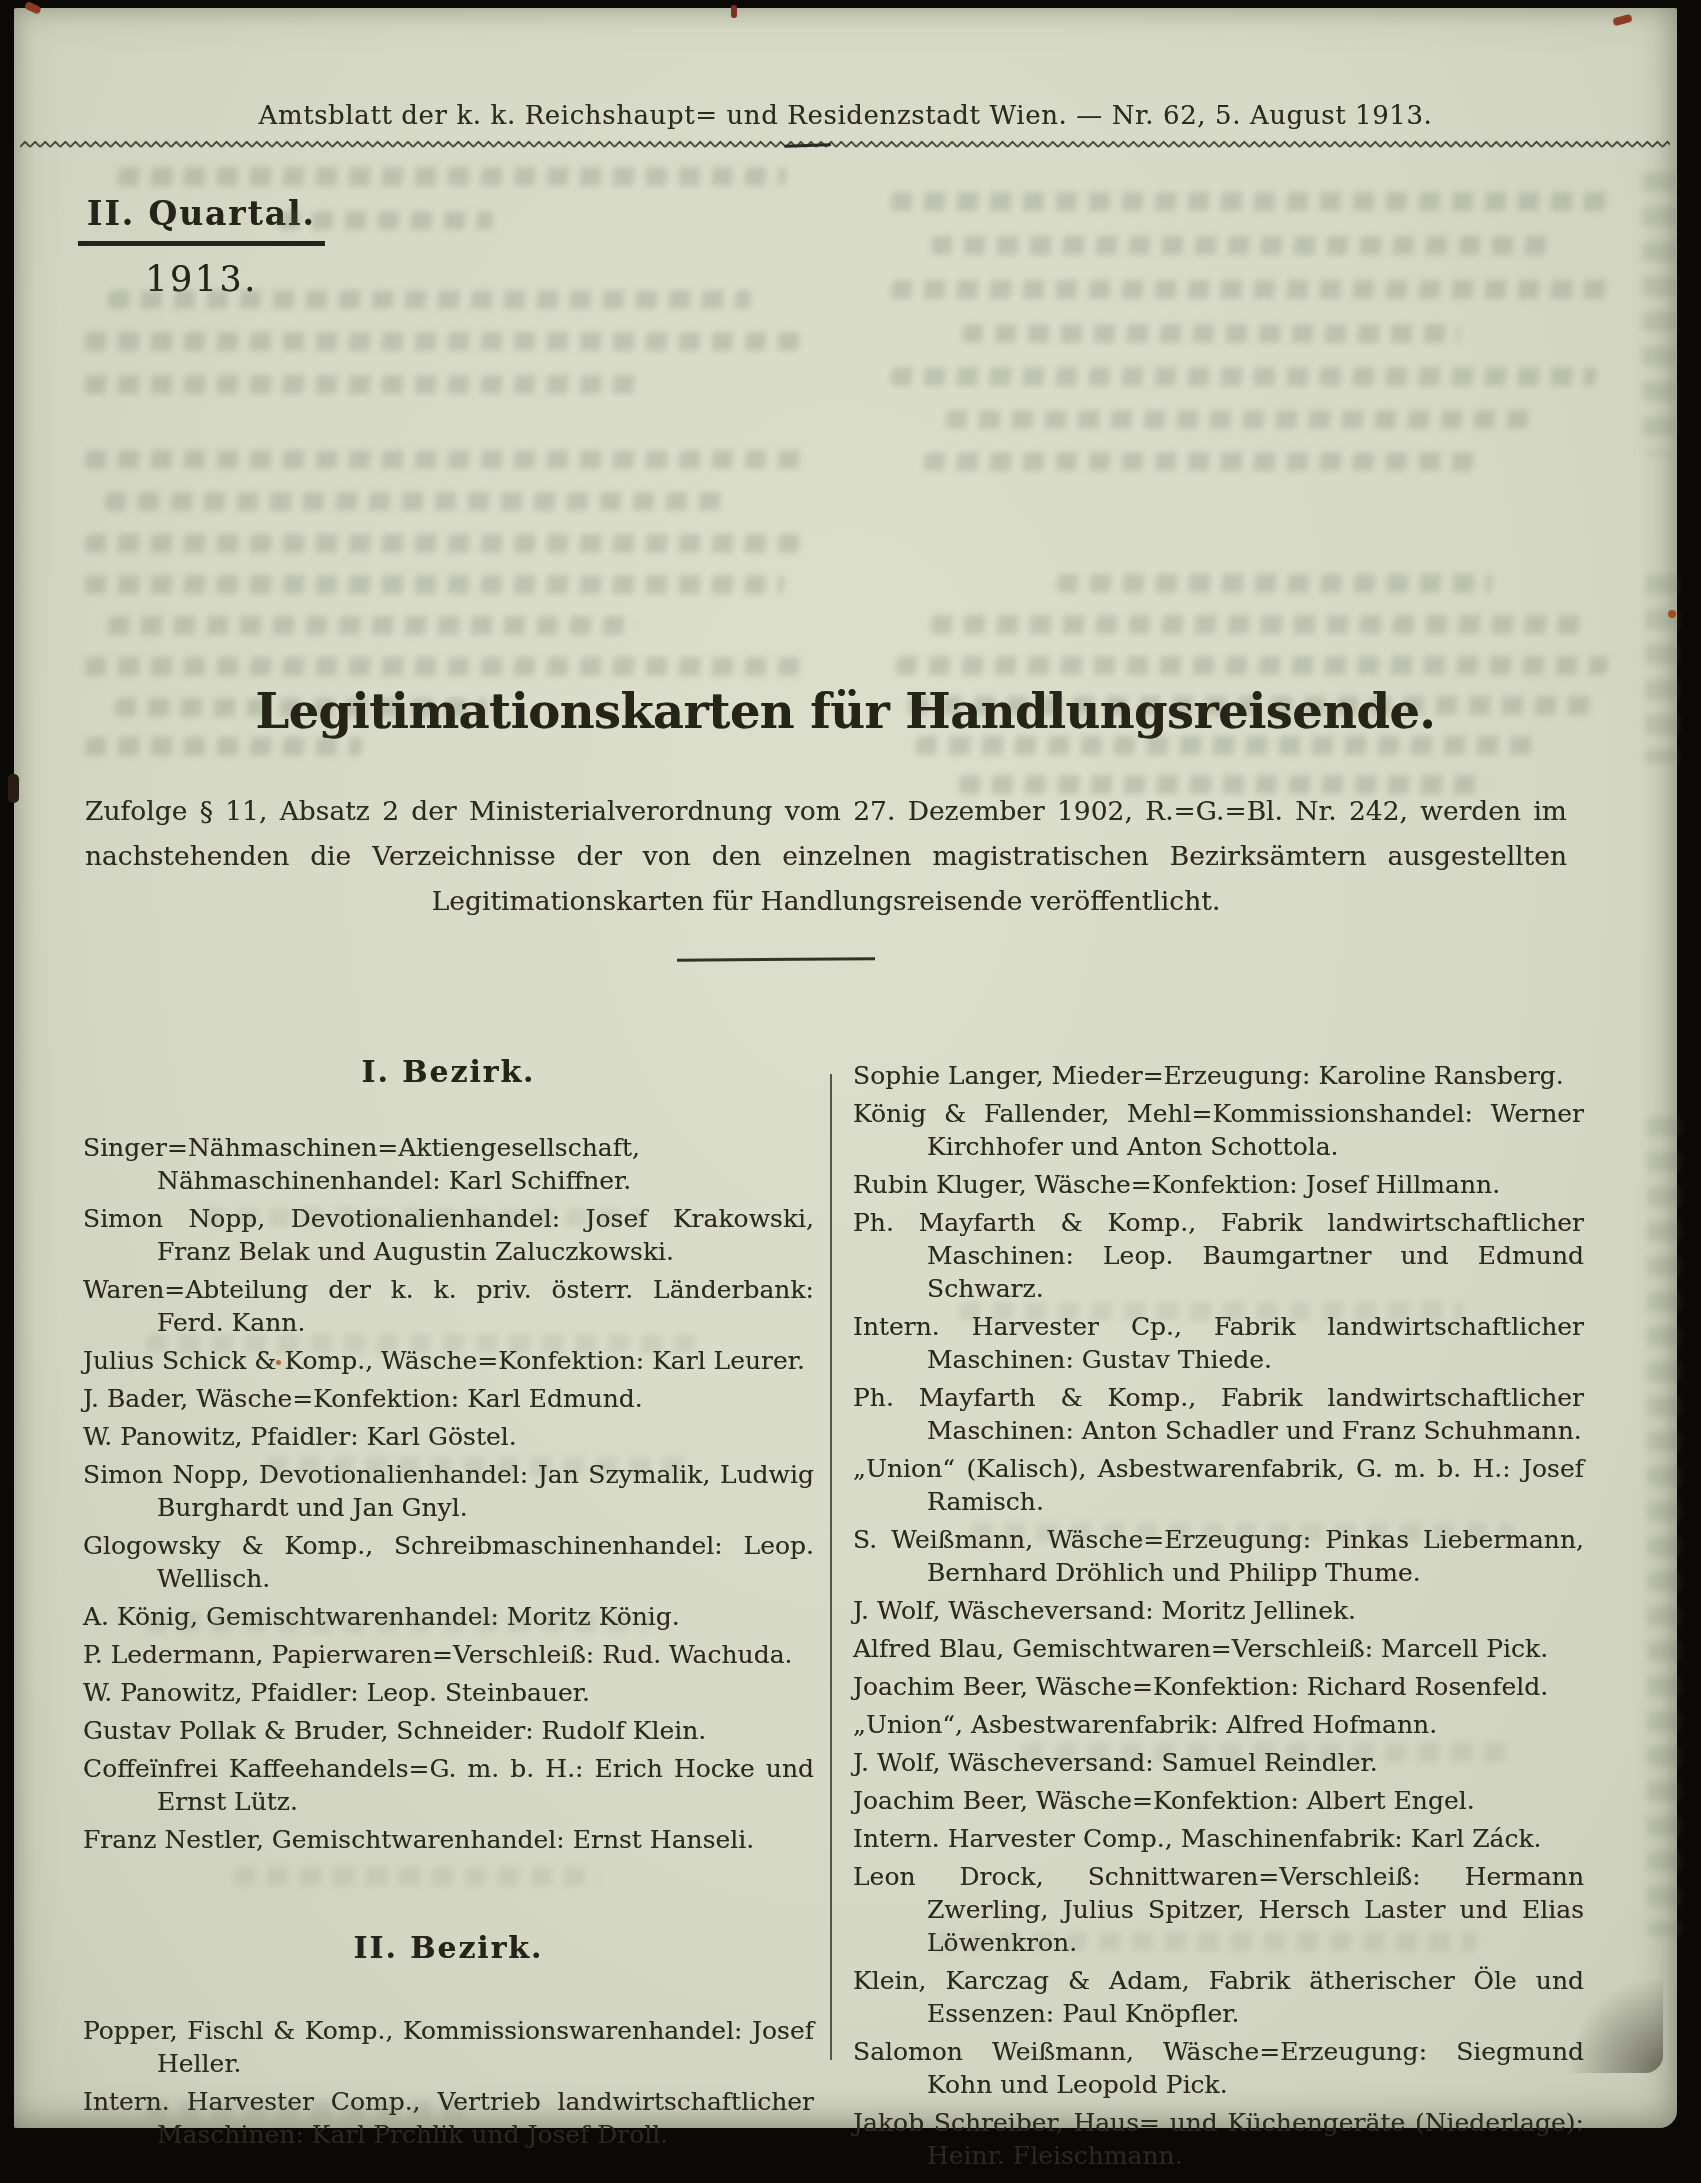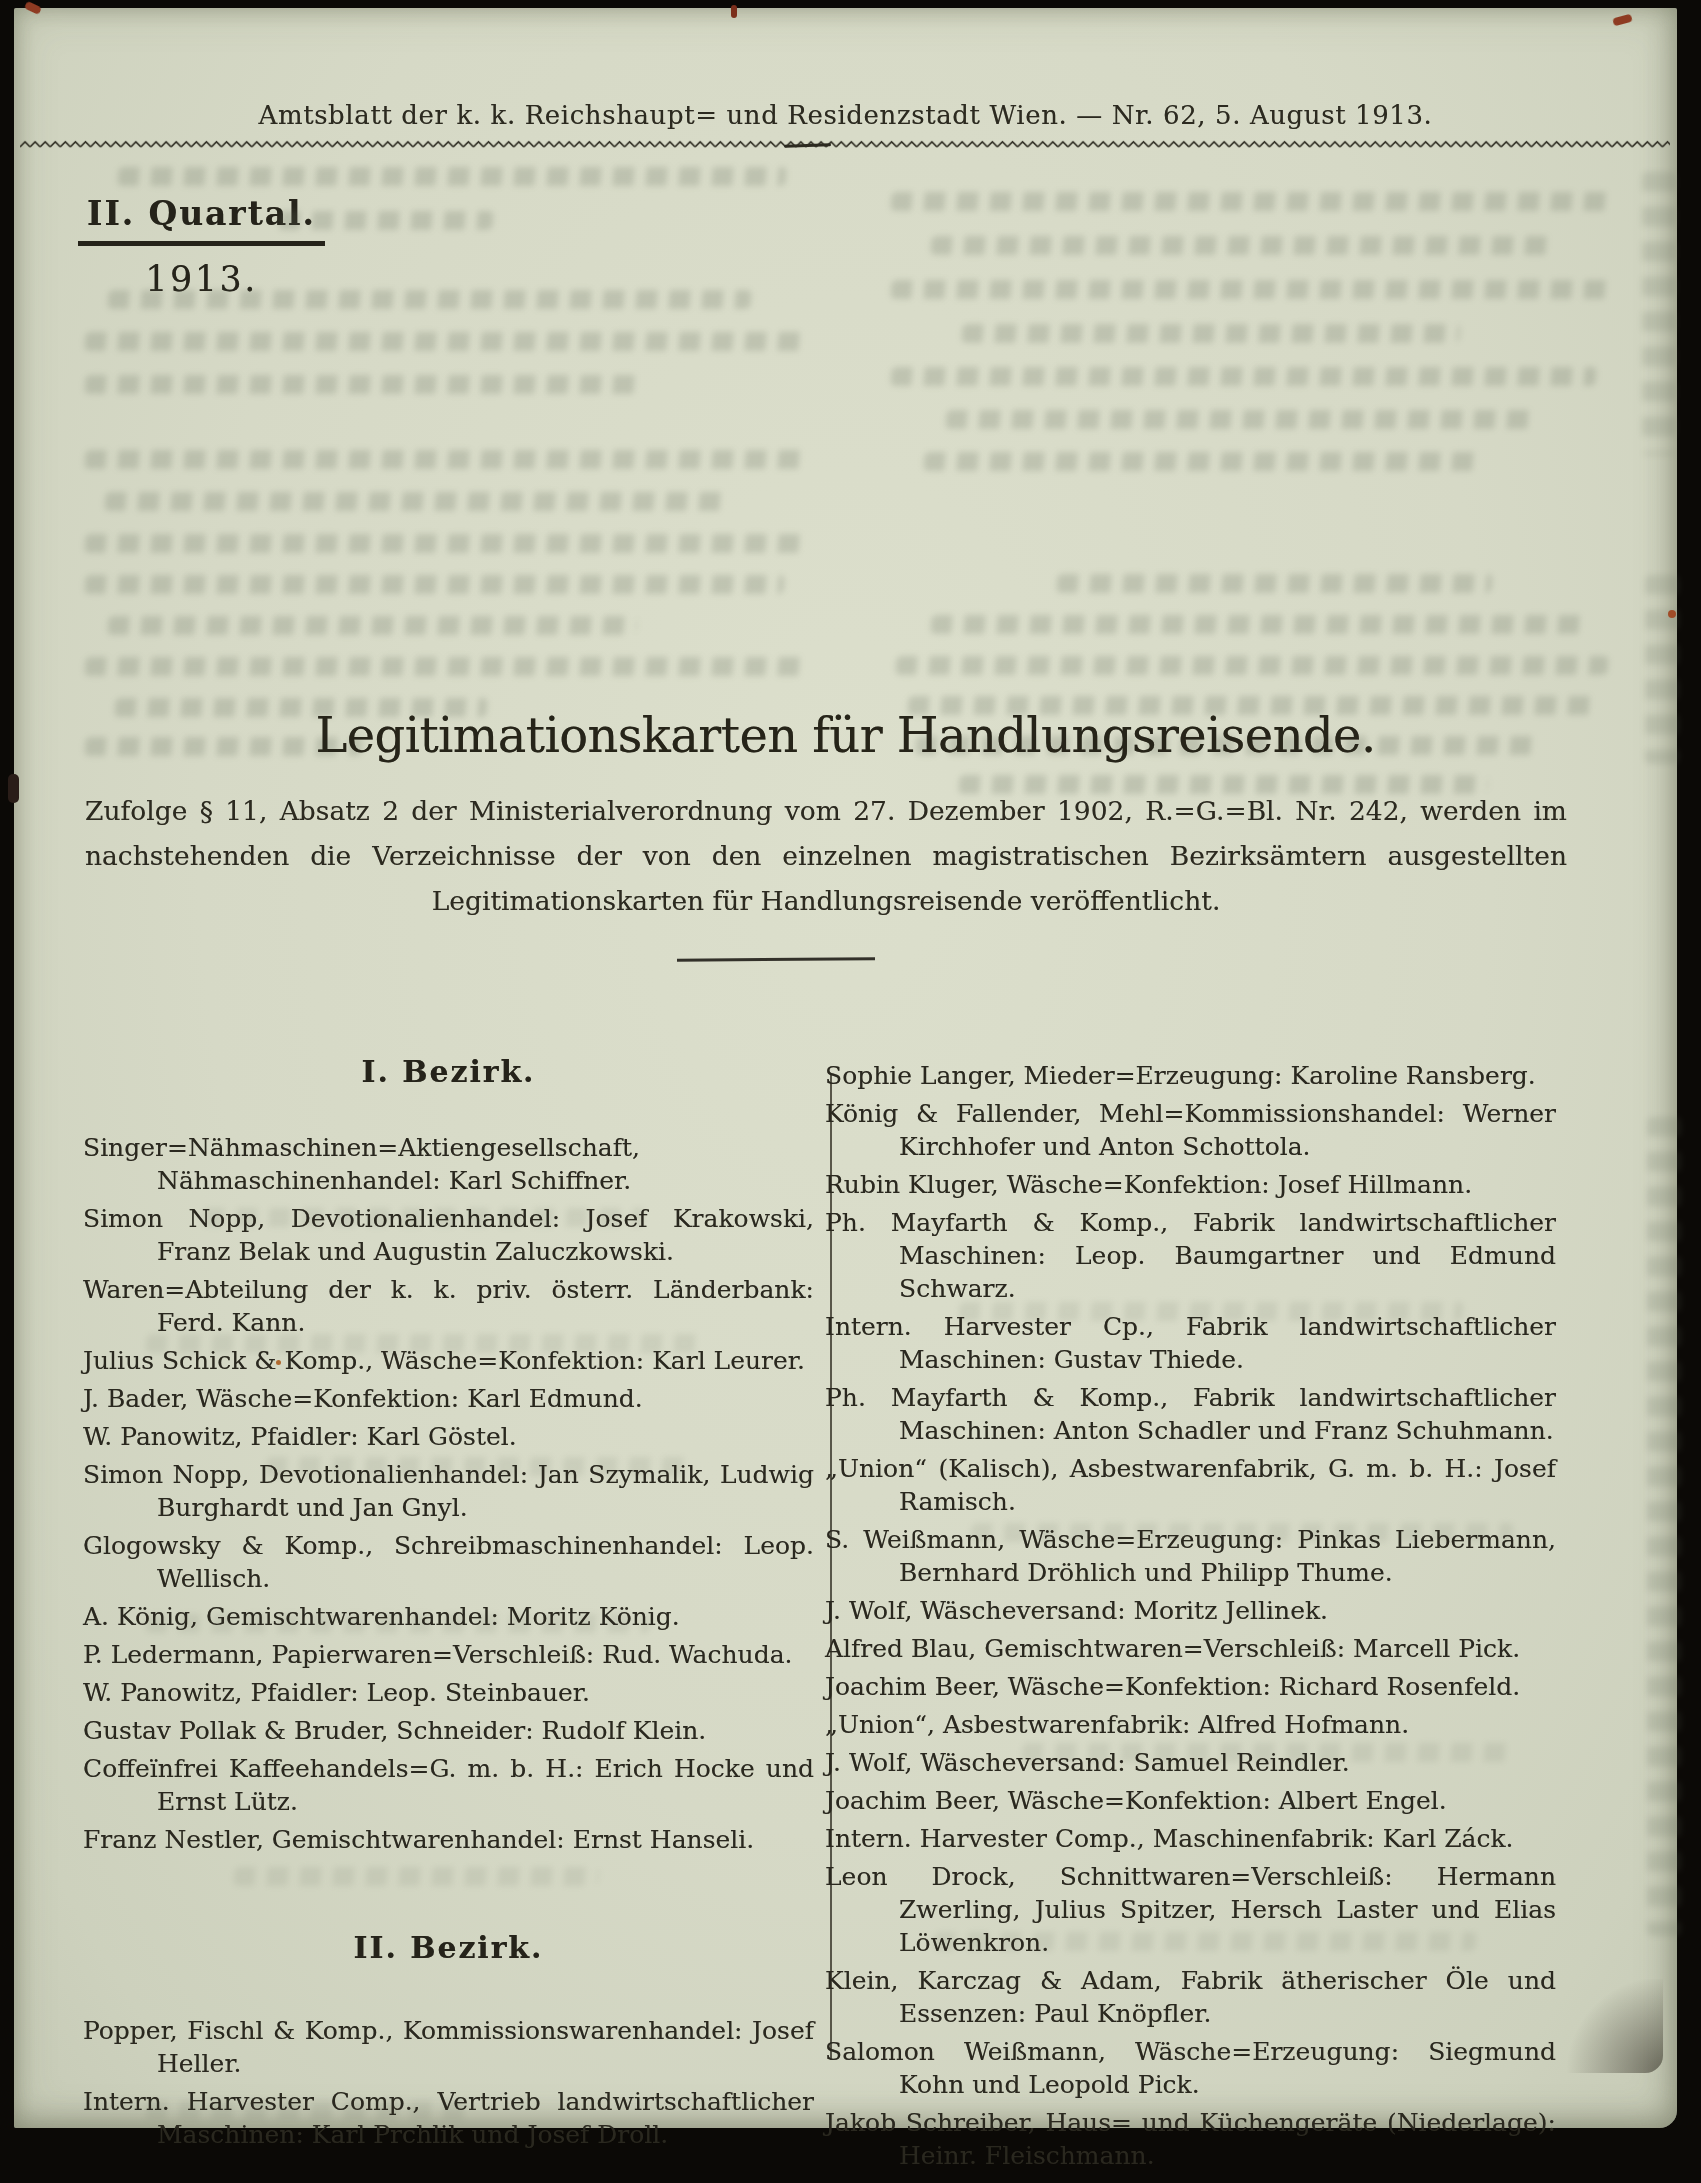--- a/index.html
+++ b/index.html
@@ -23,35 +23,35 @@
   .wavy-dash{position:absolute;left:770px;top:136px;width:47px;height:3.1px;background:#2c2a20;transform:rotate(-2deg);border-radius:1.9px;}
   .quartal-block{position:absolute;left:52px;top:186px;width:271px;text-align:center;}
   .quartal{
     display:inline-block;font-size:33px;font-weight:bold;letter-spacing:1.9px;color:#25231a;
     border-bottom:5px solid #25231a;padding:0 8.8px 8.8px 8.8px;
     text-shadow:0 0 0.6px rgba(37,35,26,.5);
     text-align:center;
   }
   .year{font-size:35px;font-weight:normal;letter-spacing:2.5px;color:#25231a;margin-top:12.6px;text-shadow:0 0 0.6px rgba(37,35,26,.5);}
   .doc-title{
-    position:absolute;top:699px;left:107px;width:1449px;text-align:center;
-    font-size:48px;font-weight:normal;letter-spacing:-0.6px;color:#262419;
+    position:absolute;top:675px;left:107px;width:1449px;text-align:center;
+    font-size:48px;font-weight:bold;letter-spacing:-0.6px;color:#262419;
     text-shadow:0 0 0.6px rgba(38,36,25,.55);
   }
   .intro{
     position:absolute;top:780px;left:71px;width:1482px;
     font-size:26.5px;line-height:45px;color:#2c2a20;
     text-align:justify;text-align-last:center;
     text-shadow:0 0 0.6px rgba(44,42,32,.4);
   }
   .divider{position:absolute;top:950px;left:663px;width:198px;height:2.5px;background:#33312a;transform:rotate(-.4deg);}
   .vrule{position:absolute;left:816px;top:1066px;width:1.9px;height:986px;background:#413e33;opacity:.85;}
   .col{position:absolute;width:731px;}
   .col-left{left:69px;top:1046px;}
-  .col-right{left:811px;top:1051px;}
+  .col-right{left:839px;top:1051px;}
   .bezirk-heading{
     text-align:center;font-size:30px;font-weight:bold;letter-spacing:1.9px;color:#25231a;
     margin:0 0 42px 0;text-shadow:0 0 0.6px rgba(37,35,26,.5);
   }
   .bezirk-heading.second{margin:74px 0 49px 0;}
   .entry{
     margin:0 0 5px 0;font-size:25px;line-height:33px;color:#2a281f;
     text-align:justify;padding-left:74px;text-indent:-74px;
     text-shadow:0 0 0.6px rgba(42,40,31,.4);
   }

